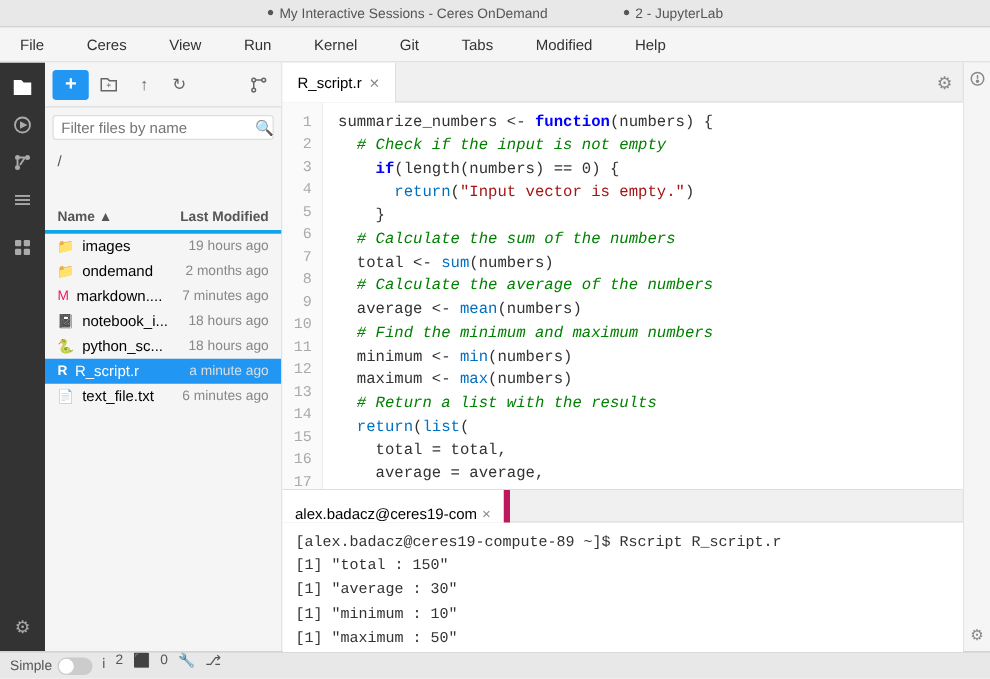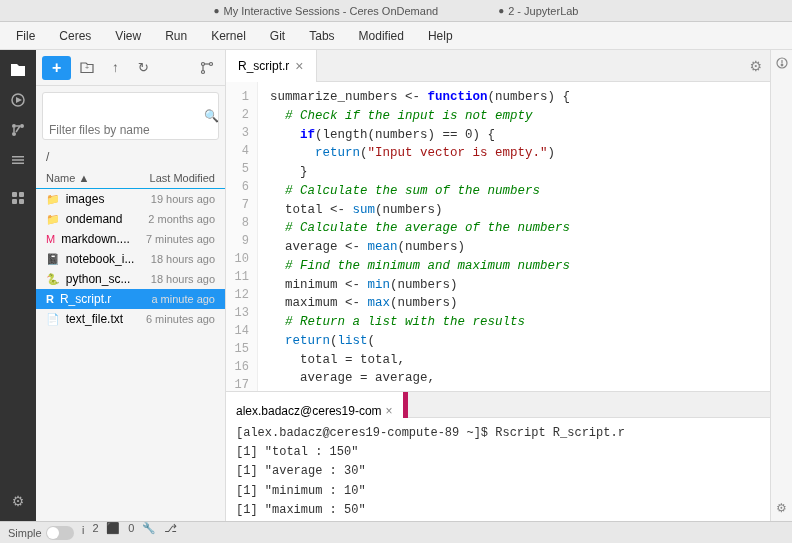--- a/index.html
+++ b/index.html
@@ -3,45 +3,45 @@
   <meta charset="utf-8">
   <style>
     * { box-sizing: border-box; margin: 0; padding: 0; }
     body { font-family: 'Segoe UI', Arial, sans-serif; font-size: 12px; background: #f0f0f0; width: 792px; height: 543px; overflow: hidden; display: flex; flex-direction: column; }
 
     
     .top-bar { height: 22px; background: #e8e8e8; display: flex; align-items: center; justify-content: center; border-bottom: 1px solid #ccc; font-size: 11px; color: #555; gap: 60px; }
     .top-bar-section { display: flex; align-items: center; gap: 4px; }
 
     
-    .menu-bar { height: 28px; background: #f5f5f5; display: flex; align-items: center; border-bottom: 1px solid #ddd; padding: 0 8px; gap: 8px; }
+    .menu-bar { height: 28px; background: #f5f5f5; display: flex; align-items: center; border-bottom: 1px solid #ddd; padding: 0 8px; gap: 18px; }
     .menu-item { padding: 3px 8px; font-size: 12px; cursor: pointer; color: #333; border-radius: 3px; }
 
     
     .main-layout { display: flex; flex: 1; overflow: hidden; }
 
     
     .icon-sidebar { width: 36px; background: #333; display: flex; flex-direction: column; align-items: center; padding-top: 6px; gap: 2px; }
     .icon-btn { width: 28px; height: 28px; display: flex; align-items: center; justify-content: center; color: #aaa; border-radius: 3px; cursor: pointer; font-size: 14px; }
     .icon-btn.active { color: #fff; }
     .icon-btn-bottom { margin-top: auto; margin-bottom: 6px; }
 
     
     .file-panel { width: 190px; background: #f5f5f5; border-right: 1px solid #ddd; display: flex; flex-direction: column; }
     .file-panel-toolbar { height: 36px; display: flex; align-items: center; padding: 0 6px; gap: 4px; border-bottom: 1px solid #ddd; background: #f5f5f5; }
     .new-btn { background: #2196f3; color: white; border: none; border-radius: 3px; padding: 4px 10px; font-size: 12px; cursor: pointer; display: flex; align-items: center; gap: 4px; font-weight: bold; }
     .toolbar-icon-btn { width: 24px; height: 24px; display: flex; align-items: center; justify-content: center; color: #666; cursor: pointer; border-radius: 3px; background: transparent; border: none; }
 
     .search-bar { display: flex; align-items: center; background: white; border: 1px solid #ddd; border-radius: 3px; margin: 6px; padding: 2px 6px; }
-    .search-bar input { border: none; outline: none; font-size: 12px; flex: 1; color: #999; background: transparent; margin-top: 28px; }
+    .search-bar input { border: none; outline: none; font-size: 12px; flex: 1; color: #999; background: transparent; }
     .search-bar .search-icon { color: #999; font-size: 12px; }
 
     .file-breadcrumb { padding: 4px 10px; font-size: 12px; color: #555; }
 
-    .file-list-header { display: flex; padding: 4px 10px; border-bottom: 1px solid #0ea5e9; font-size: 11px; font-weight: normal; color: #555; }
+    .file-list-header { display: flex; padding: 4px 10px; border-bottom: 3px solid #0ea5e9; font-size: 11px; font-weight: bold; color: #555; margin-top: 24px; }
     .file-list-header .col-name { flex: 1; cursor: pointer; }
     .file-list-header .col-modified { width: 90px; text-align: right; }
 
     .file-list { flex: 1; overflow-y: auto; }
     .file-item { display: flex; align-items: center; padding: 3px 10px; cursor: pointer; font-size: 12px; }
     .file-item.selected { background: #2196f3; color: white; }
     .file-item .file-icon { margin-right: 6px; font-size: 11px; }
     .file-item .file-name { flex: 1; overflow: hidden; text-overflow: ellipsis; white-space: nowrap; }
     .file-item .file-date { font-size: 11px; color: #888; white-space: nowrap; }
     .file-item.selected .file-date { color: #ddd; }

